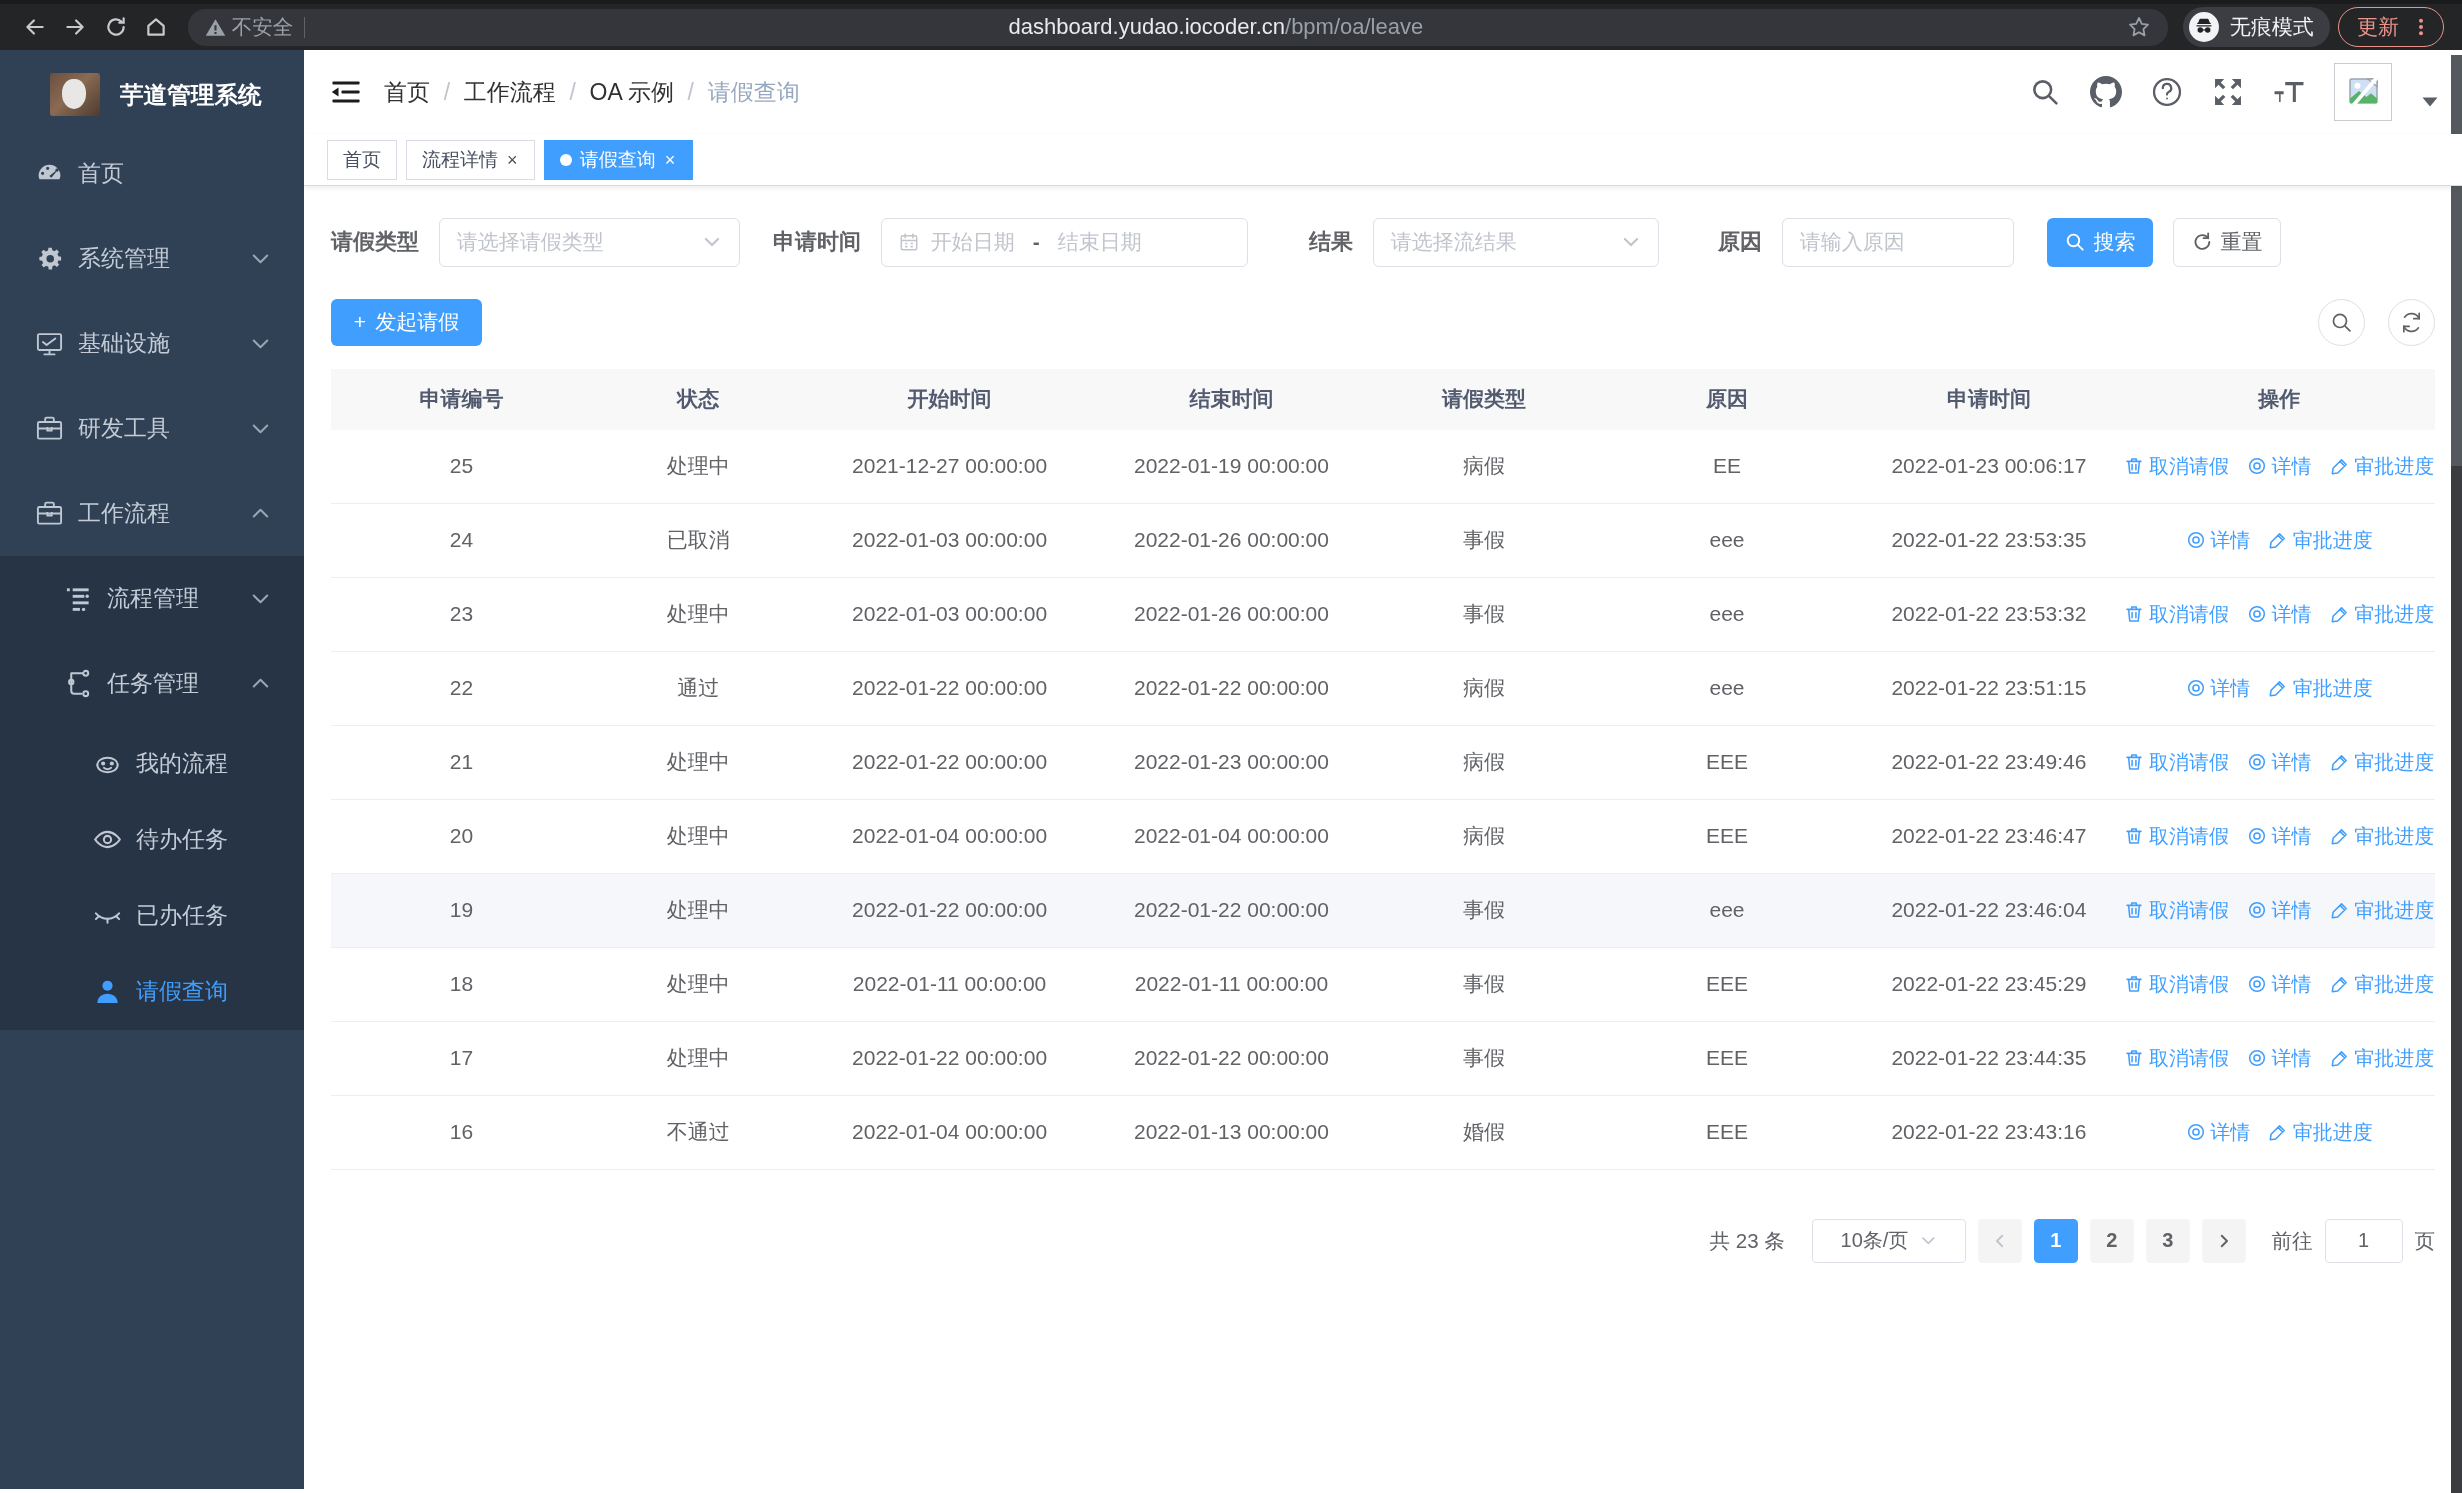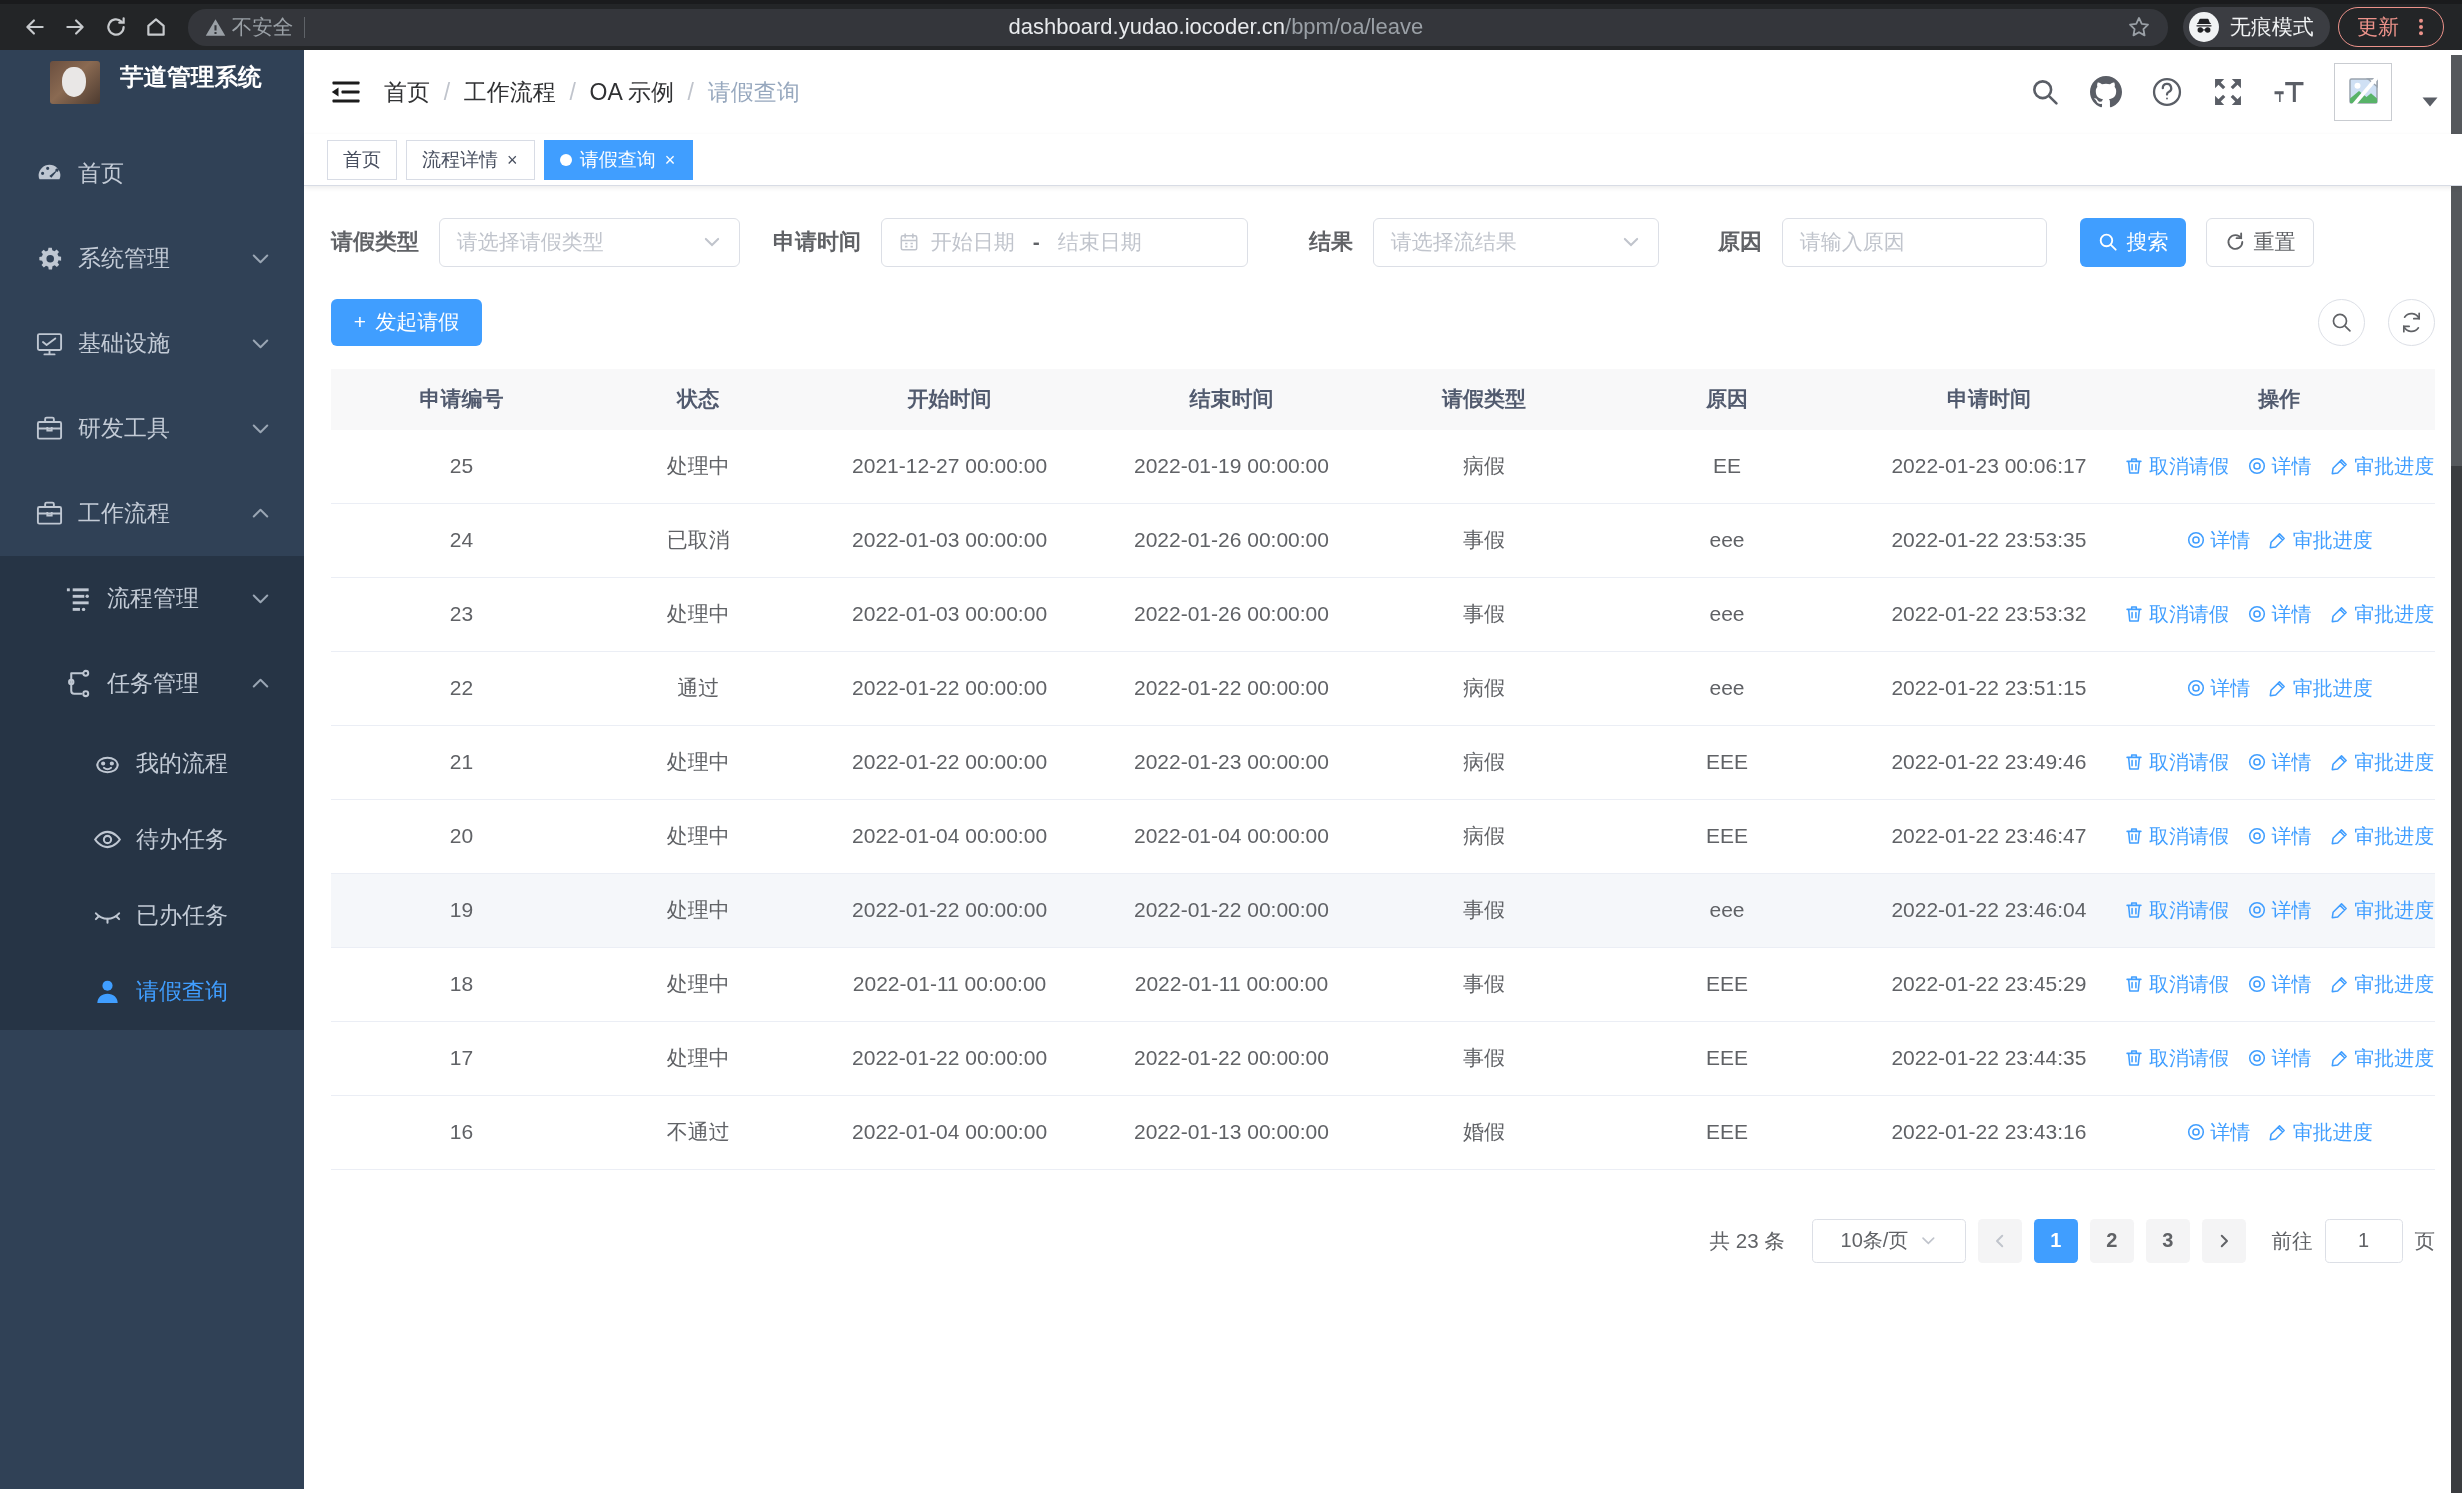--- a/index.html
+++ b/index.html
@@ -30,21 +30,21 @@
   .update { height:40px; border:1.5px solid #ec928a; border-radius:20px; display:flex; align-items:center;
     gap:12px; padding:0 12px 0 18px; flex:none; color:#ec928a; }
   .update-label { font-size:21px; }
   .update svg { width:20px; height:20px; }
 
   
   .app { display:flex; height:1439px; }
 
   
   .sidebar { width:304px; background:#304156; height:100%; flex:none; overflow:hidden; }
-  .logo-row { height:79px; display:flex; gap:20px; padding:10.6px 0 0 50px; }
+  .logo-row { height:79px; display:flex; align-items:center; gap:20px; padding:10.6px 0 0 50px; }
   .logo-img { width:50px; height:43px; border-radius:3px; overflow:hidden; flex:none;
     background:linear-gradient(135deg,#6b4f3f 0%,#8a6a52 45%,#4d3b30 100%); position:relative; }
   .logo-img::after { content:""; position:absolute; left:12px; top:6px; width:24px; height:30px;
     background:#e9e7e6; border-radius:46% 46% 50% 50%; }
   .logo-title { color:#fff; font-size:23.6px; font-weight:bold; white-space:nowrap; }
   .menu { margin-top:1.5px; }
   .menu-item { display:flex; align-items:center; color:#c3cbd6; font-size:23px; cursor:pointer; }
   .menu-item .mi-icon { width:33px; height:33px; margin-right:12px; flex:none; display:flex;
     align-items:center; justify-content:center; color:#bfc7d2; }
   .menu-item .mi-icon svg { width:29px; height:29px; }
@@ -94,21 +94,21 @@
   .f-label { font-size:22px; color:#606266; font-weight:600; white-space:nowrap; margin-right:20px; }
   .f-box { height:49px; border:1.5px solid #dcdfe6; border-radius:6px; background:#fff; display:flex;
     align-items:center; padding:0 16.7px; color:#c0c4cc; font-size:21px; }
   .f-box .chev { margin-left:auto; color:#c0c4cc; display:flex; }
   .f-box .chev svg, .f-box .cal svg { width:20px; height:20px; }
   .f-box .cal { display:flex; margin-right:12px; color:#c0c4cc; }
   .sel-type { width:301px; margin-right:33px; }
   .daterange { width:367px; margin-right:61px; }
   .daterange .d-sep { color:#606266; margin:0 18px; font-weight:bold; }
   .sel-result { width:286px; margin-right:59px; }
-  .inp-reason { width:265px; margin-right:33px; }
+  .inp-reason { width:232px; margin-right:33px; }
   .btn { height:49px; border-radius:6px; font-size:21px; display:inline-flex; align-items:center;
     justify-content:center; gap:9px; cursor:pointer; border:1.5px solid transparent; white-space:nowrap; }
   .btn svg { width:20px; height:20px; }
   .btn-primary { background:#409eff; color:#fff; }
   .btn-plain { background:#fff; border-color:#dcdfe6; color:#606266; }
   .btn-search { width:106px; margin-right:20px; }
   .btn-reset { width:108px; }
 
   .toolbar { display:flex; align-items:center; margin-top:32px; }
   .btn-create { width:151px; height:47px; }

